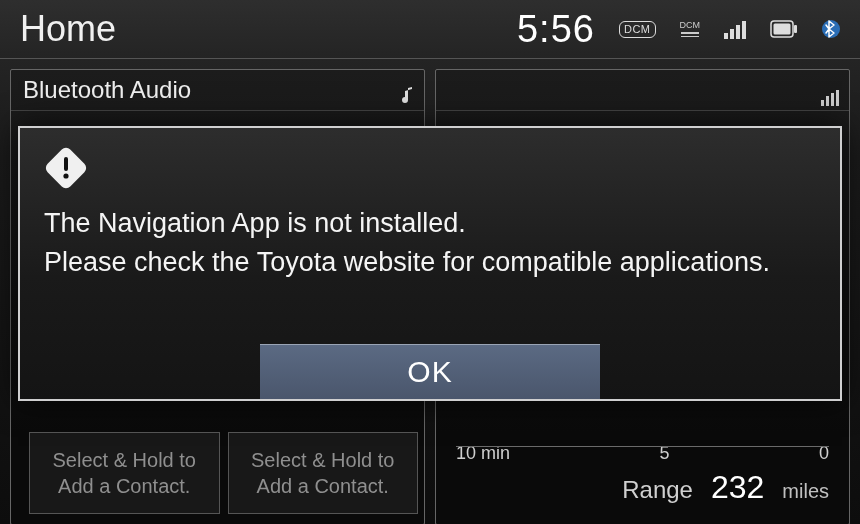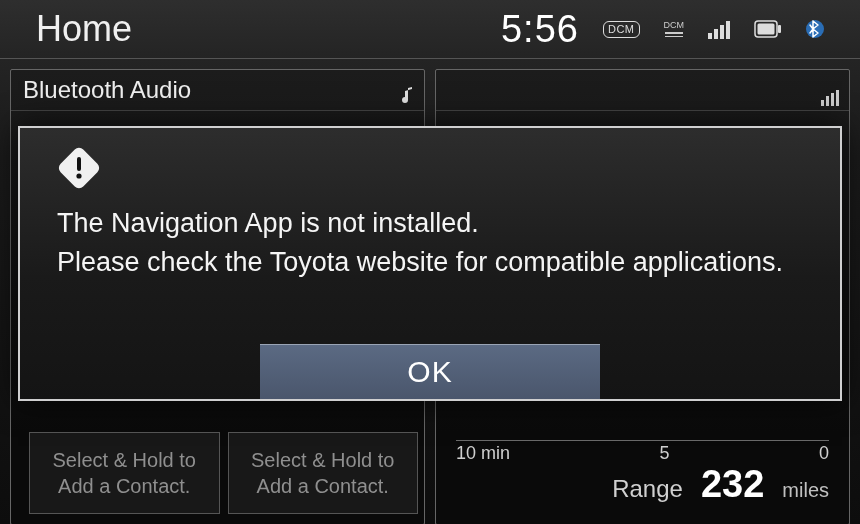--- a/index.html
+++ b/index.html
@@ -1,19 +1,19 @@
 <!DOCTYPE html>
 <html><head>
 <meta charset="utf-8">
 <style>
   html,body{margin:0;padding:0;width:860px;height:524px;overflow:hidden;background:#1a1a1a;font-family:Arial,Helvetica,sans-serif;color:#e0e0e0;}
   .screen{position:relative;width:860px;height:524px;background:linear-gradient(180deg,#2a2a2a 0%,#1a1a1a 30%,#0d0d0d 100%);}
   
   
-  .statusbar{display:flex;align-items:center;justify-content:space-between;height:58px;padding:0 36px;border-bottom:1px solid #555;background:linear-gradient(180deg,#2e2e2e,#242424);}
+  .statusbar{display:flex;align-items:center;justify-content:space-between;height:58px;padding:0 20px;border-bottom:1px solid #555;background:linear-gradient(180deg,#2e2e2e,#242424);}
   .home-label{font-size:36px;font-weight:300;color:#f0f0f0;}
   .status-right{display:flex;align-items:center;gap:24px;}
   .clock{font-size:38px;color:#fff;font-weight:400;letter-spacing:1px;}
   .dcm-box{border:1.5px solid #ddd;border-radius:6px;font-size:11px;padding:2px 4px;line-height:1;color:#ddd;letter-spacing:0.5px;}
   .dcm-sub{display:flex;flex-direction:column;align-items:center;font-size:9px;color:#ccc;line-height:1;gap:1px;}
   .dcm-sub .line{width:18px;height:1.5px;background:#ccc;margin-top:1px;}
   
   
   .panels{display:flex;gap:10px;padding:10px 10px 0 10px;height:calc(100% - 58px);box-sizing:border-box;}
   .panel{flex:1;border:1px solid #666;background:linear-gradient(180deg,#1c1c1c,#0a0a0a 80%);position:relative;border-radius:2px;}
@@ -21,25 +21,25 @@
   .panel-header .hicon{position:absolute;right:10px;top:8px;color:#ccc;}
   
   
   .contact-row{position:absolute;bottom:10px;left:18px;right:6px;display:flex;gap:8px;}
   .contact-slot{flex:1;height:80px;border:1px solid #555;background:rgba(30,30,30,0.7);color:#8f8f8f;font-size:20px;text-align:center;display:flex;flex-direction:column;justify-content:center;line-height:1.3;}
   
   
   .fuel-ticks{position:absolute;bottom:60px;left:20px;right:20px;display:flex;justify-content:space-between;font-size:18px;color:#cfcfcf;gap:21px;}
   .range-row{position:absolute;bottom:18px;left:20px;right:20px;display:flex;align-items:baseline;justify-content:flex-end;border-top:1px solid #6a6a6a;padding-top:22px;gap:18px;font-size:24px;}
   .range-label{color:#d0d0d0;}
-  .range-value{color:#fff;font-size:38px;font-weight:700;}
+  .range-value{color:#fff;font-size:32px;font-weight:400;}
   .range-unit{color:#c0c0c0;font-size:20px;}
   
   
-  .modal{position:absolute;left:18px;right:18px;top:126px;height:275px;border:2px solid #cfcfd0;background:linear-gradient(180deg,#2d2d2d 0%,#1a1a1a 55%,#141414 100%);padding:18px 37px;box-sizing:border-box;box-shadow:0 0 30px rgba(0,0,0,0.7);}
+  .modal{position:absolute;left:18px;right:18px;top:126px;height:275px;border:2px solid #cfcfd0;background:linear-gradient(180deg,#2d2d2d 0%,#1a1a1a 55%,#141414 100%);padding:18px 24px;box-sizing:border-box;box-shadow:0 0 30px rgba(0,0,0,0.7);}
   .warn-icon{display:inline-flex;margin-bottom:10px;}
   .modal-text{font-size:27px;color:#f5f5f5;line-height:1.45;margin-top:4px;}
   .ok-btn{position:absolute;bottom:0;left:50%;transform:translateX(-50%);width:340px;height:54px;background:linear-gradient(180deg,#5b6a83,#4a566c);border-top:1px solid #9aa4b5;color:#fff;font-size:30px;text-align:center;line-height:54px;letter-spacing:1px;}
   
   
   .sig-bars{display:flex;align-items:flex-end;gap:2px;height:20px;}
   .sig-bars span{width:4px;background:#ddd;}
   .sig-bars span:nth-child(1){height:6px;}
   .sig-bars span:nth-child(2){height:10px;}
   .sig-bars span:nth-child(3){height:14px;}

